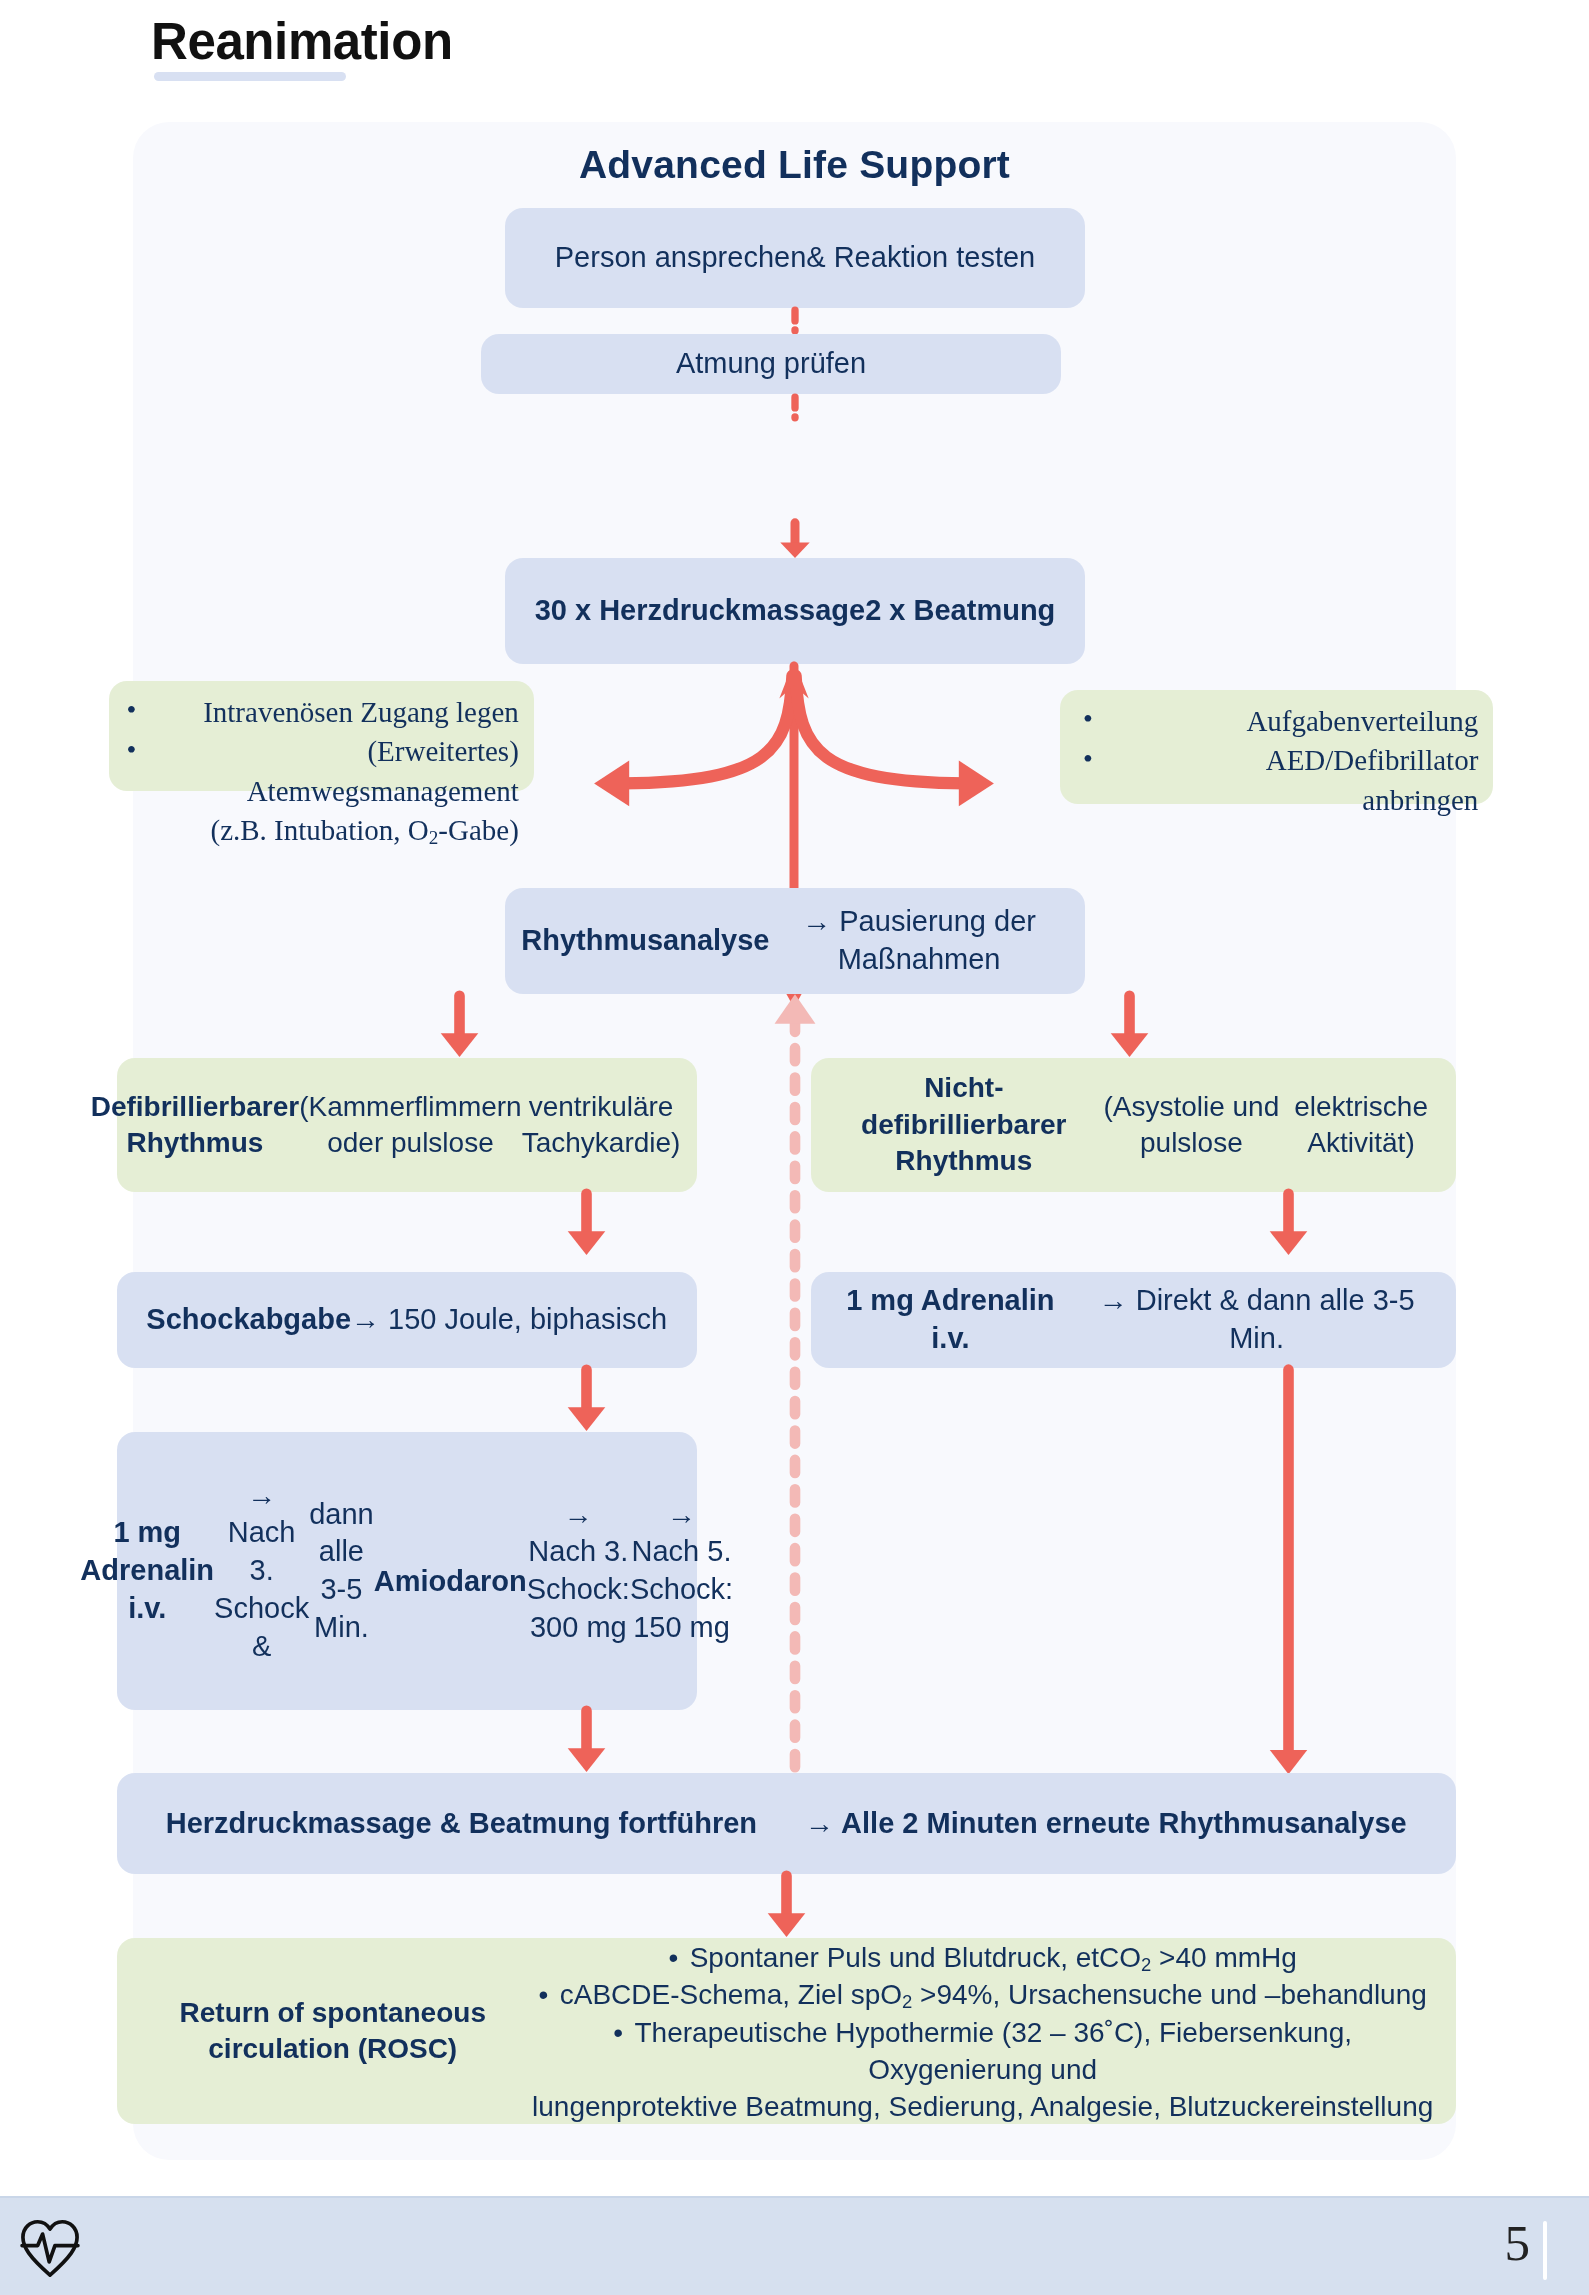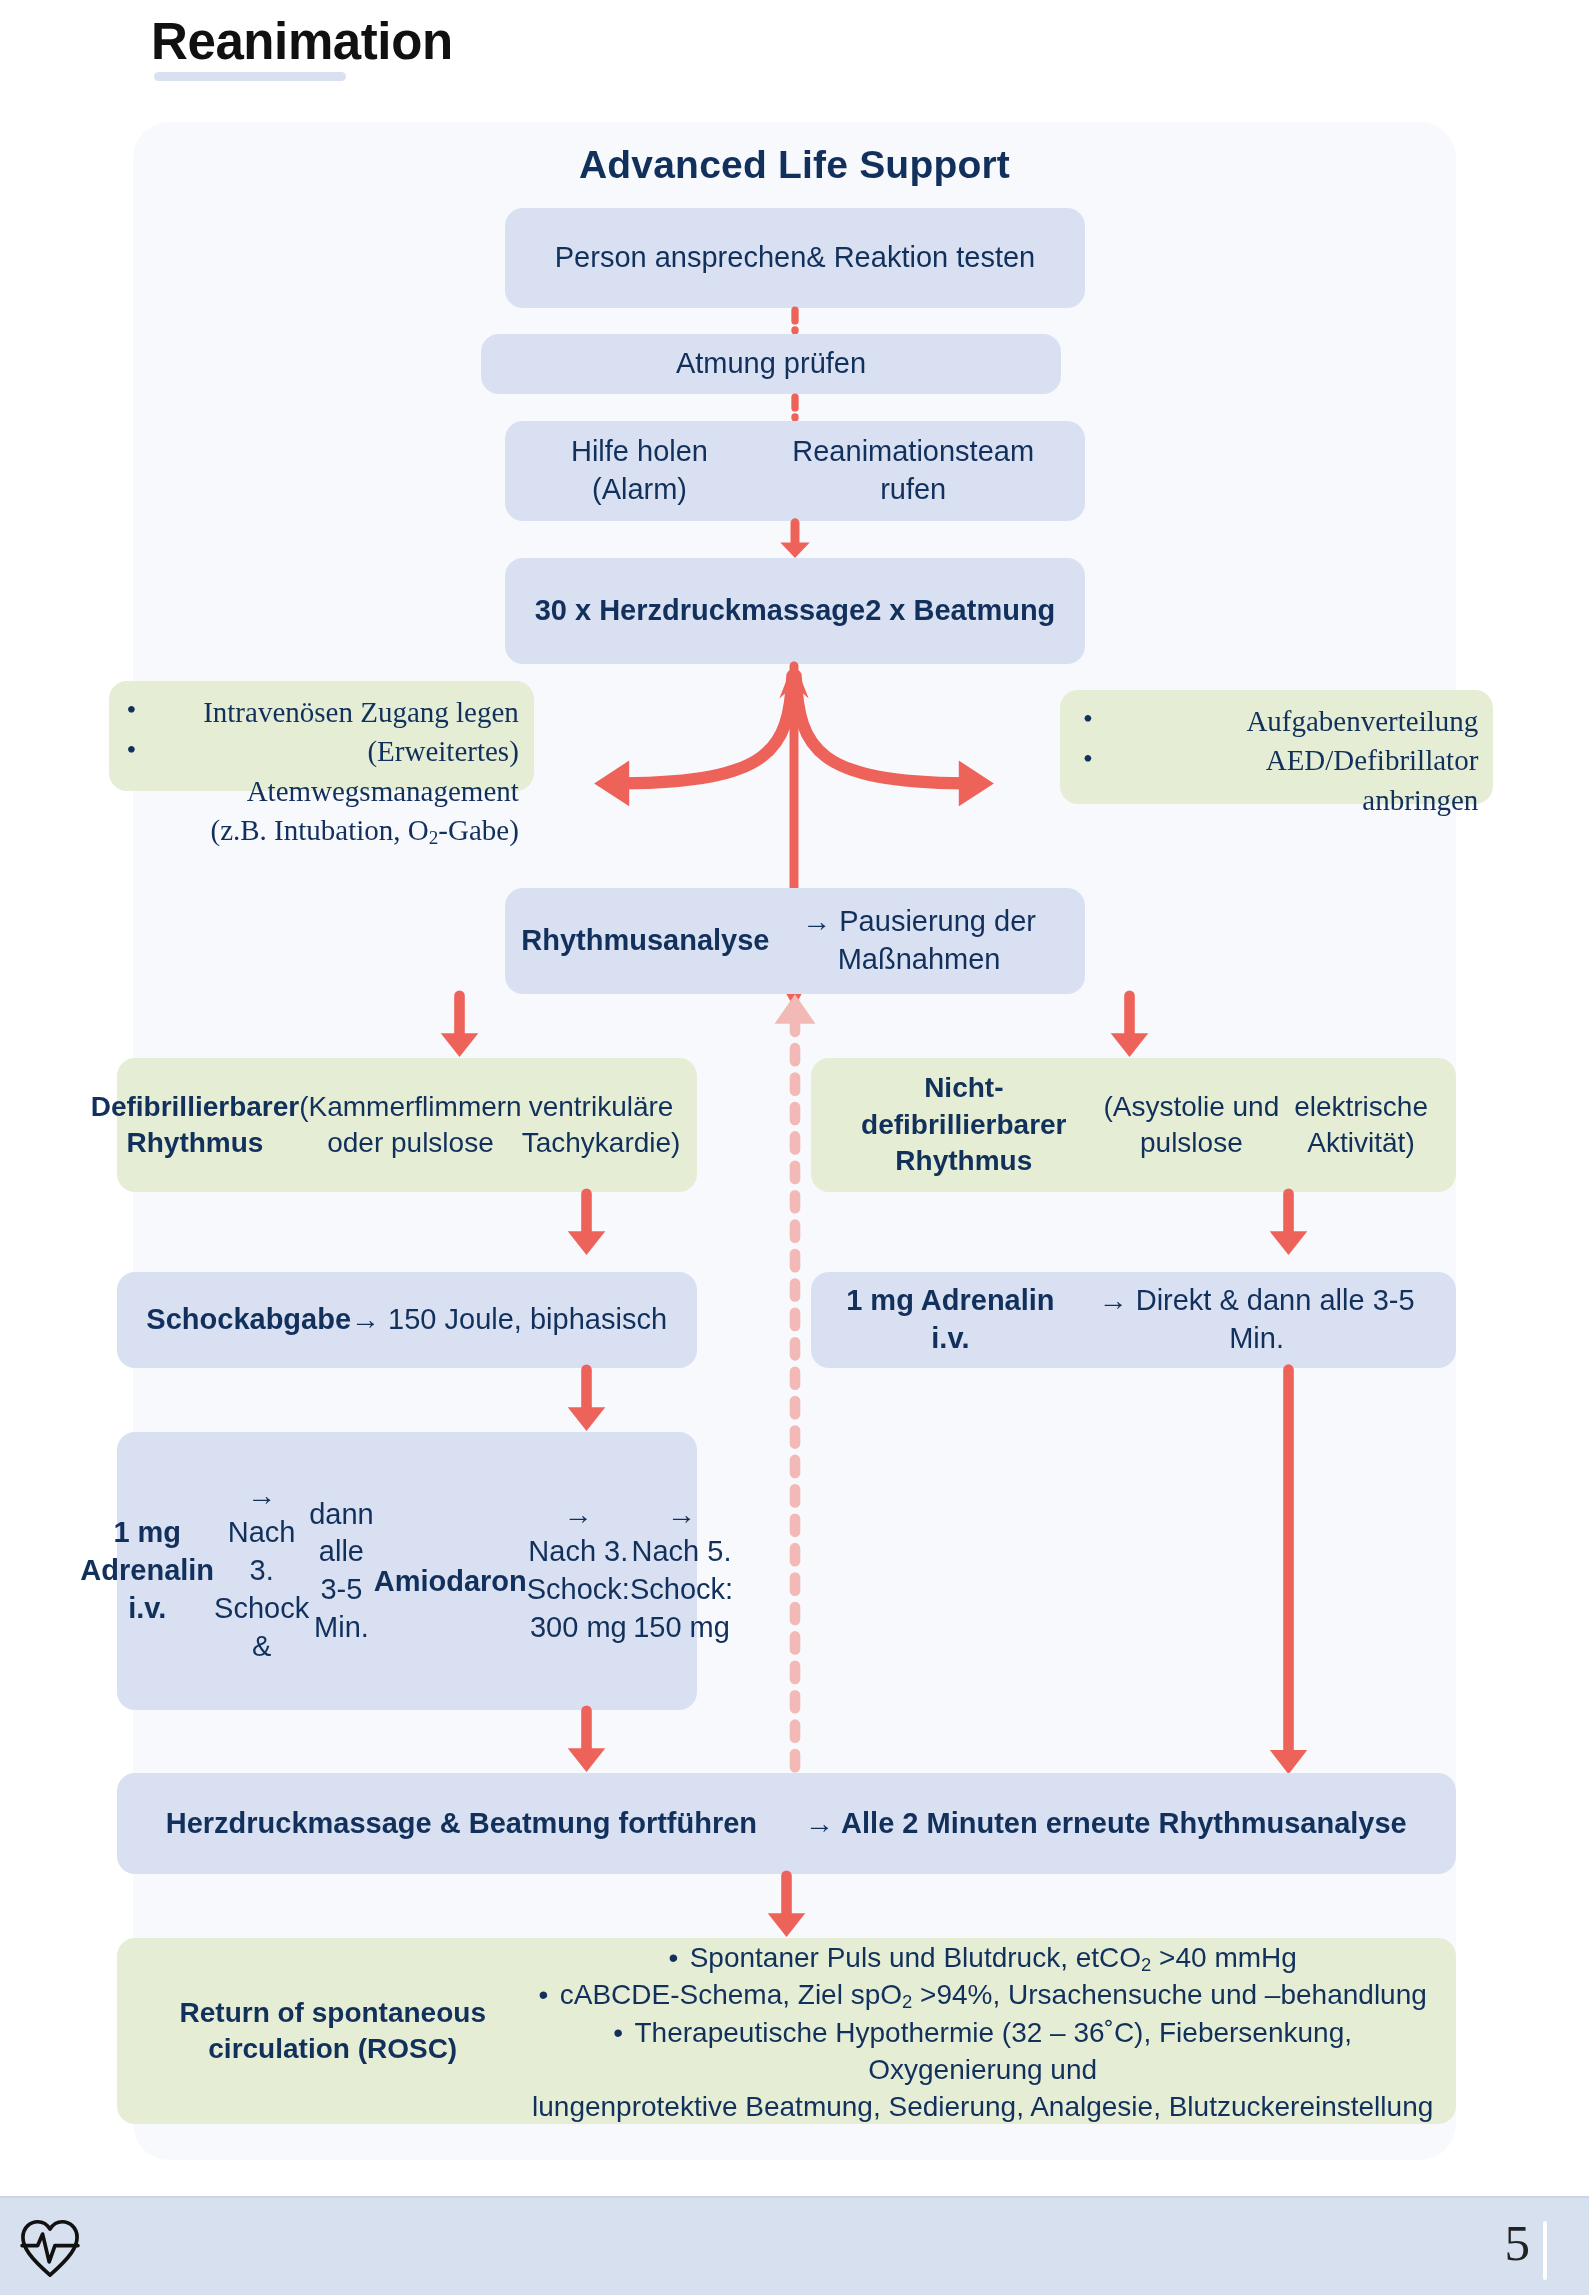--- a/index.html
+++ b/index.html
@@ -191,24 +191,20 @@
     <div class="box blue" style="left:348px; top:212px; width:580px; height:60px;">
       <div class="sub">Atmung prüfen</div>
     </div>
 
     <div class="arrow" style="left:372px; top:272px;">
       <svg width="580" height="27" viewBox="0 0 710 33">
         <line x1="355" y1="4" x2="355" y2="29" stroke="#ee6359" stroke-width="9" stroke-linecap="round" stroke-dasharray="13 11"></line>
       </svg>
     </div>
 
-    <div class="box blue" style="left:372px; top:299px; width:580px; height:100px;">
-      <div class="sub">Hilfe holen (Alarm)</div>
-      <div class="sub">Reanimationsteam rufen</div>
-    </div>
 
     <div class="arrow" style="left:372px; top:399px;">
       <svg width="580" height="38" viewBox="0 0 710 46">
         <path d="M355 2 L355 28" stroke="#ee6359" stroke-width="11" stroke-linecap="round"></path>
         <path d="M337 26 L355 45 L373 26 Z" fill="#ee6359"></path>
       </svg>
     </div>
 
     <div class="box blue" style="left:372px; top:436px; width:580px; height:106px;">
       <div class="ttl">30 x Herzdruckmassage</div>

